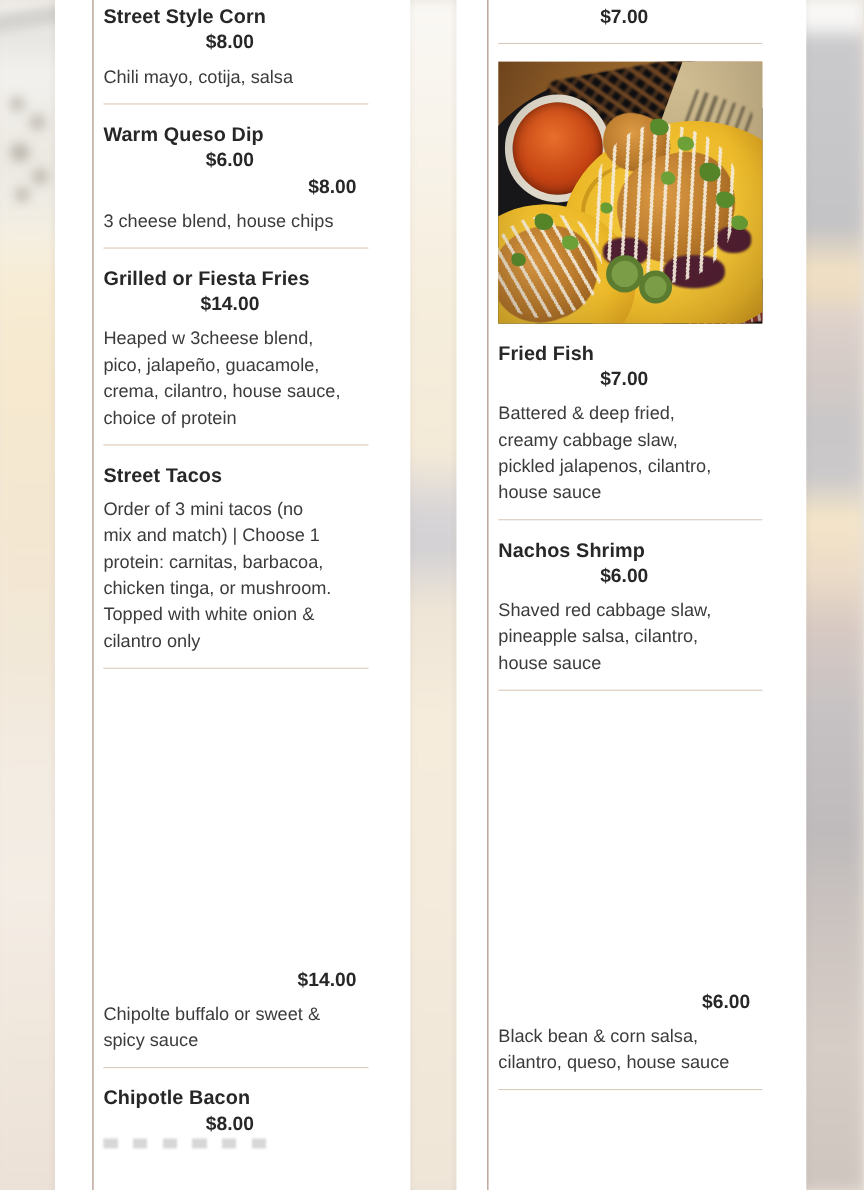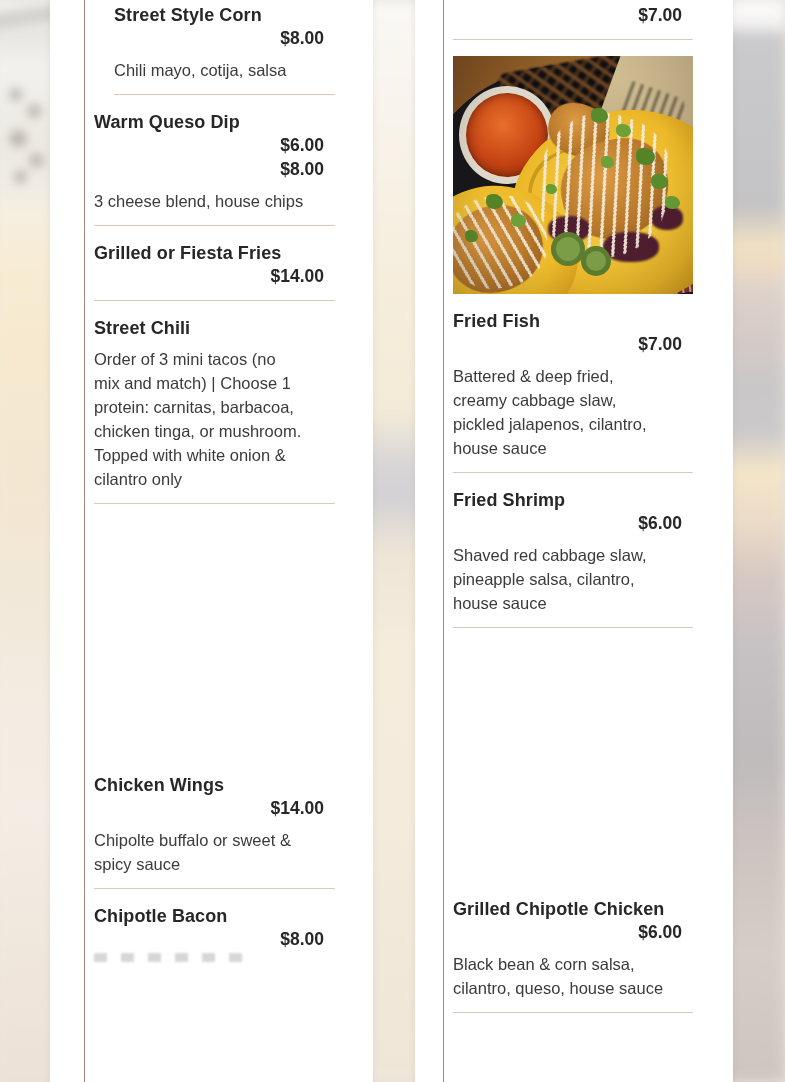--- a/index.html
+++ b/index.html
@@ -51,25 +51,25 @@
   .menu-col::before{content:"";position:absolute;top:0;bottom:0;width:1px;
     background:#8a5f4d;opacity:.75;}
   .col-left{left:50px;width:323px;}
   .col-left::before{left:34px;}
   .col-right{left:415px;width:318px;}
   .col-right::before{left:28px;}
   .col-left .col-content{padding:0 38px 0 44px;}
   .col-right .col-content{padding:0 40px 0 38px;}
 
   .menu-item{margin-top:16px;}
-  .col-left .menu-item:first-child{margin-top:44px;margin-left:20px;}
+  .col-left .menu-item:first-child{margin-top:44px;}
   .menu-item.clip-top{margin-top:21px;}
   .item-name{margin:0;font-size:18px;line-height:22px;font-weight:700;color:#272727;letter-spacing:.1px;}
   .item-price{font-size:17.5px;line-height:24px;font-weight:700;color:#272727;text-align:right;padding-right:11px;}
-  .item-name + .item-price{margin-top:0;}
+  .item-name + .item-price{margin-top:0;text-align:center;}
   .item-desc{margin:8px 0 0 0;font-size:16.5px;line-height:24px;color:#3b3b3b;white-space:pre-line;}
   .divider{height:1px;background:#dbc9ba;margin-top:12px;}
   .desc-remnant{margin-top:2px;height:9px;width:65%;opacity:.45;
     background:repeating-linear-gradient(90deg, rgba(80,80,80,.5) 0 13px, transparent 13px 27px);
     filter:blur(1px);}
 
   
   .photo{position:relative;width:240px;height:238px;overflow:hidden;margin:0 0 16px 0;
     background:linear-gradient(100deg,#7d4f24 0%, #95662f 45%, #a5733a 70%, #b07f45 85%, #8a5626 100%);
     filter:saturate(1.05);}
@@ -152,35 +152,38 @@
       <div class="menu-item">
         <h3 class="item-name">Warm Queso Dip</h3>
         <div class="item-price">$6.00</div>
         <div class="item-price">$8.00</div>
         <p class="item-desc">3 cheese blend, house chips</p>
         <div class="divider"></div>
       </div>
       <div class="menu-item">
         <h3 class="item-name">Grilled or Fiesta Fries</h3>
         <div class="item-price">$14.00</div>
-        <div class="divider"></div>
-      </div>
-      <div class="menu-item">
-        <h3 class="item-name">Street Chili</h3>
+        <p class="item-desc">Heaped w 3cheese blend,
+pico, jalapeño, guacamole,
+crema, cilantro, house sauce,
+choice of protein</p>
+        <div class="divider"></div>
+      </div>
+      <div class="menu-item">
+        <h3 class="item-name">Street Tacos</h3>
         <p class="item-desc">Order of 3 mini tacos (no
 mix and match) | Choose 1
 protein: carnitas, barbacoa,
 chicken tinga, or mushroom.
 Topped with white onion &amp;
 cilantro only</p>
         <div class="divider"></div>
       </div>
       <div style="height: 254px;"></div>
       <div class="menu-item">
-        <h3 class="item-name">Chicken Wings</h3>
         <div class="item-price">$14.00</div>
         <p class="item-desc">Chipolte buffalo or sweet &amp;
 spicy sauce</p>
         <div class="divider"></div>
       </div>
       <div class="menu-item">
         <h3 class="item-name">Chipotle Bacon</h3>
         <div class="item-price">$8.00</div>
         <div class="desc-remnant"></div>
       </div>
@@ -230,29 +233,28 @@
         </div>
         <h3 class="item-name">Fried Fish</h3>
         <div class="item-price">$7.00</div>
         <p class="item-desc">Battered &amp; deep fried,
 creamy cabbage slaw,
 pickled jalapenos, cilantro,
 house sauce</p>
         <div class="divider"></div>
       </div>
       <div class="menu-item">
-        <h3 class="item-name">Fried Shrimp</h3>
+        <h3 class="item-name">Nachos Shrimp</h3>
         <div class="item-price">$6.00</div>
         <p class="item-desc">Shaved red cabbage slaw,
 pineapple salsa, cilantro,
 house sauce</p>
         <div class="divider"></div>
       </div>
       <div style="height: 254px;"></div>
       <div class="menu-item">
-        <h3 class="item-name">Grilled Chipotle Chicken</h3>
         <div class="item-price">$6.00</div>
         <p class="item-desc">Black bean &amp; corn salsa,
 cilantro, queso, house sauce</p>
         <div class="divider"></div>
       </div>
     </div>
 </section>
 
 </body></html>

